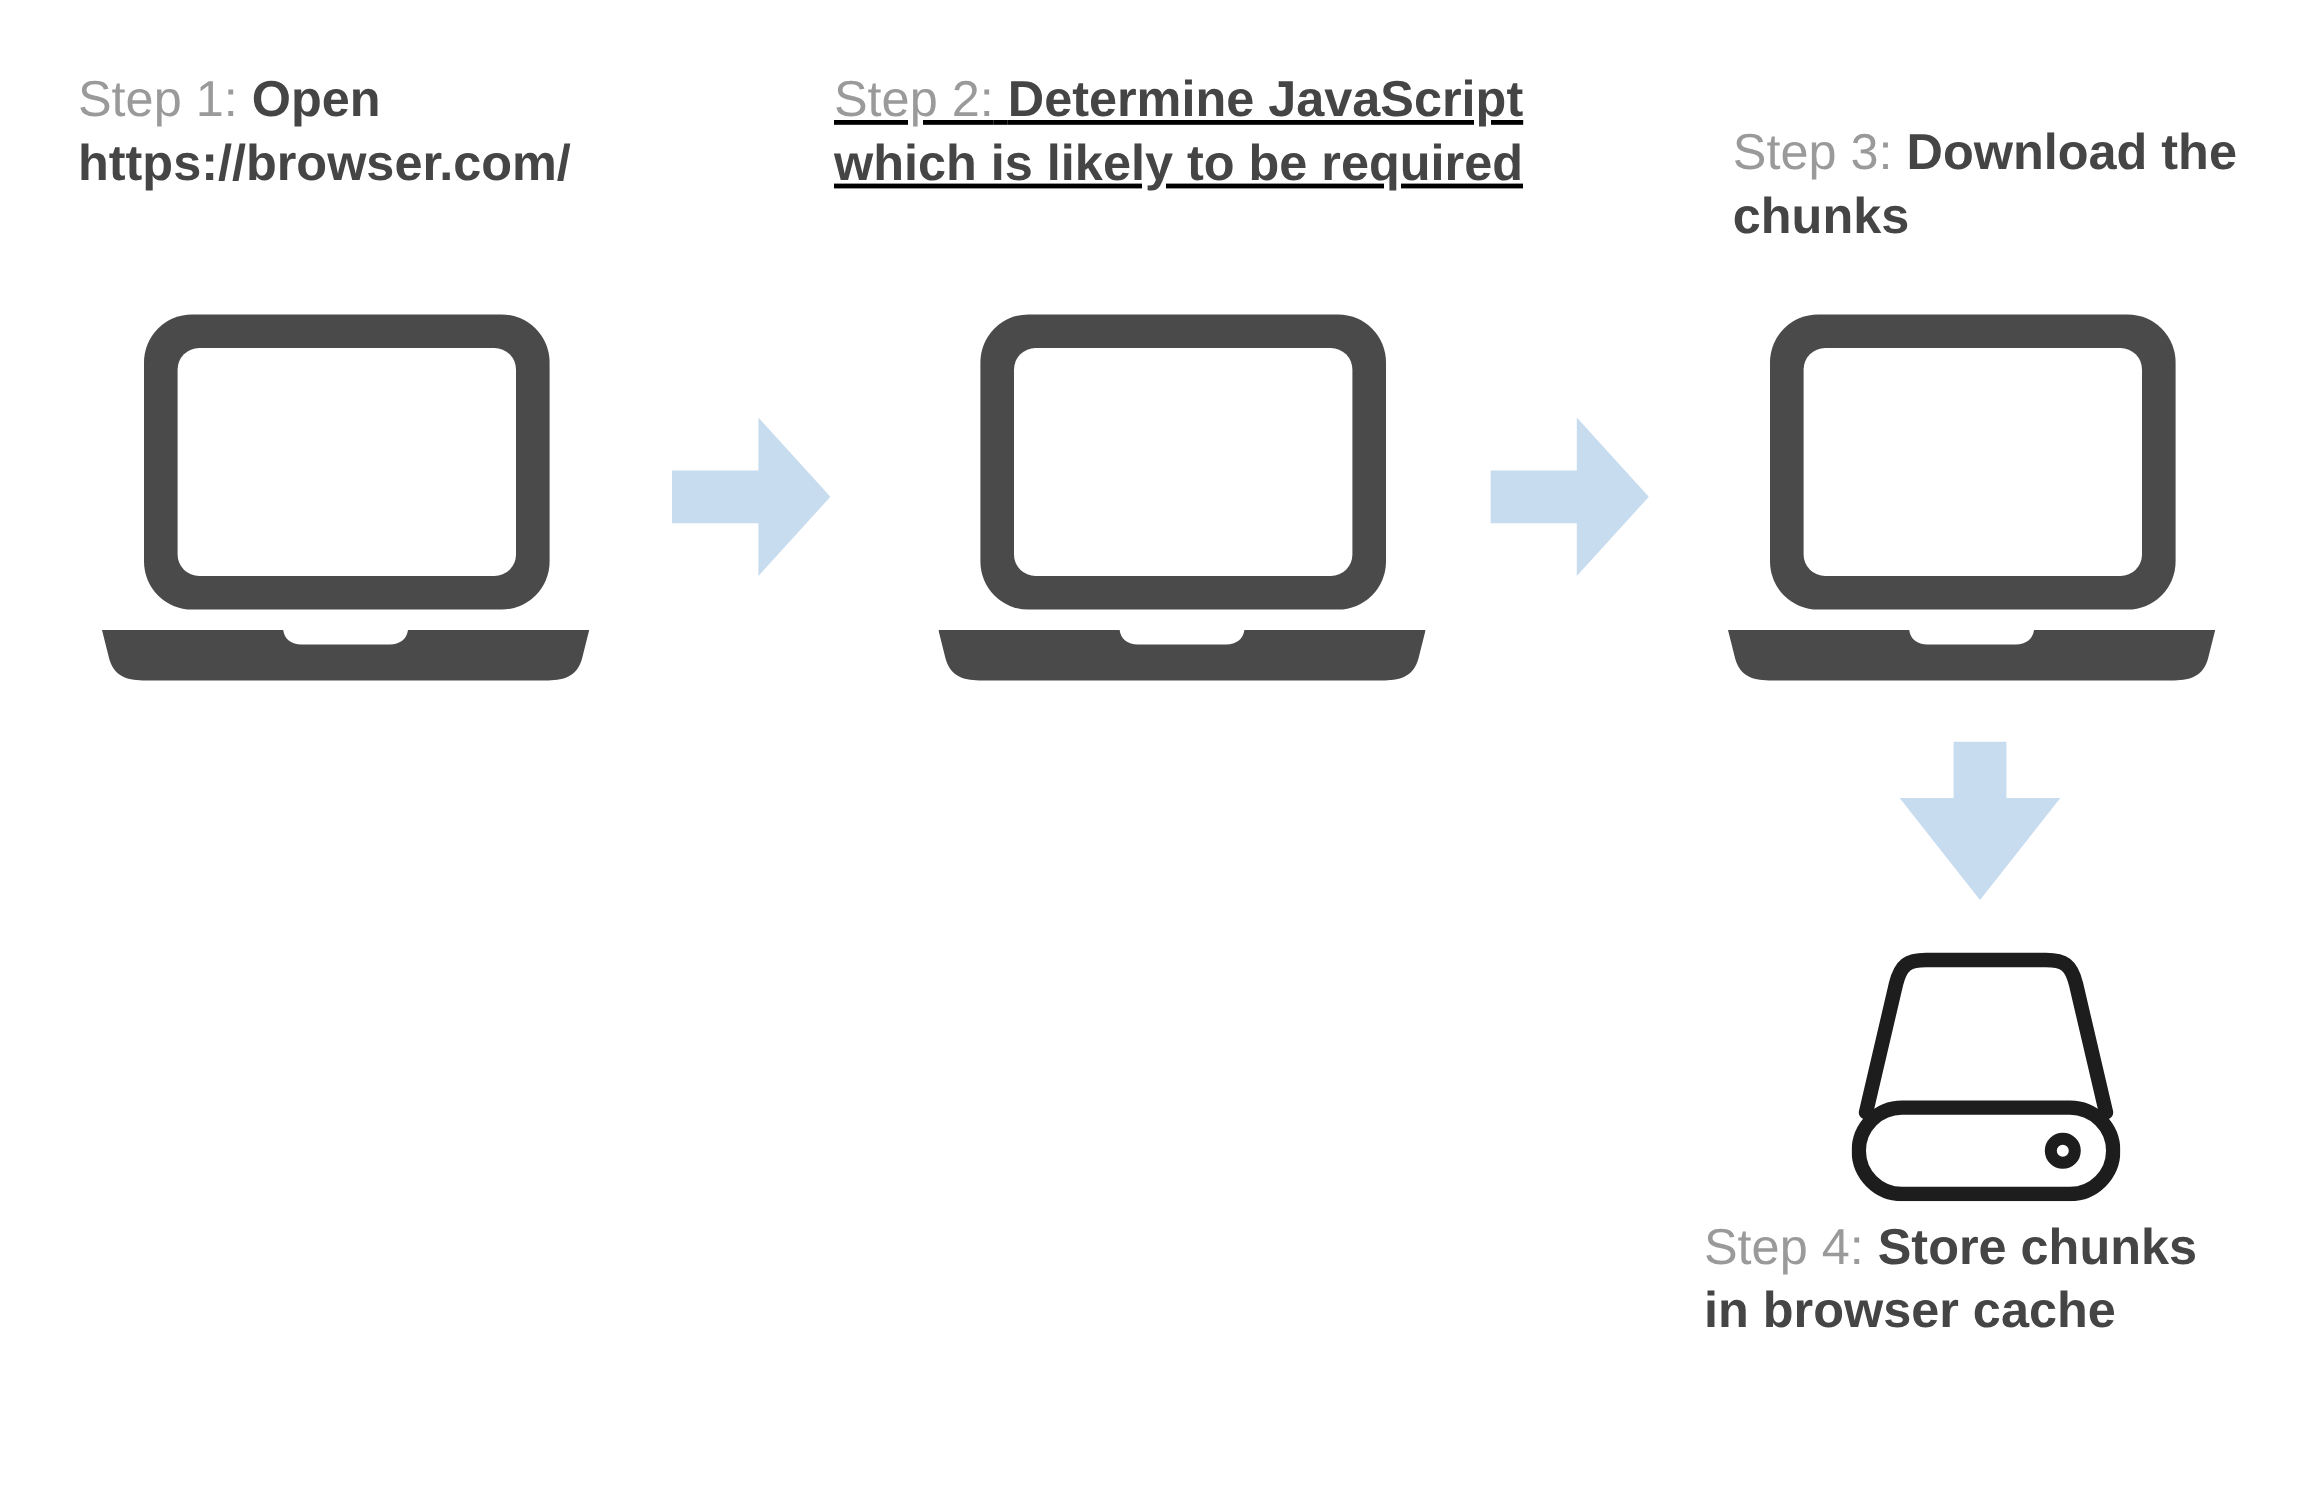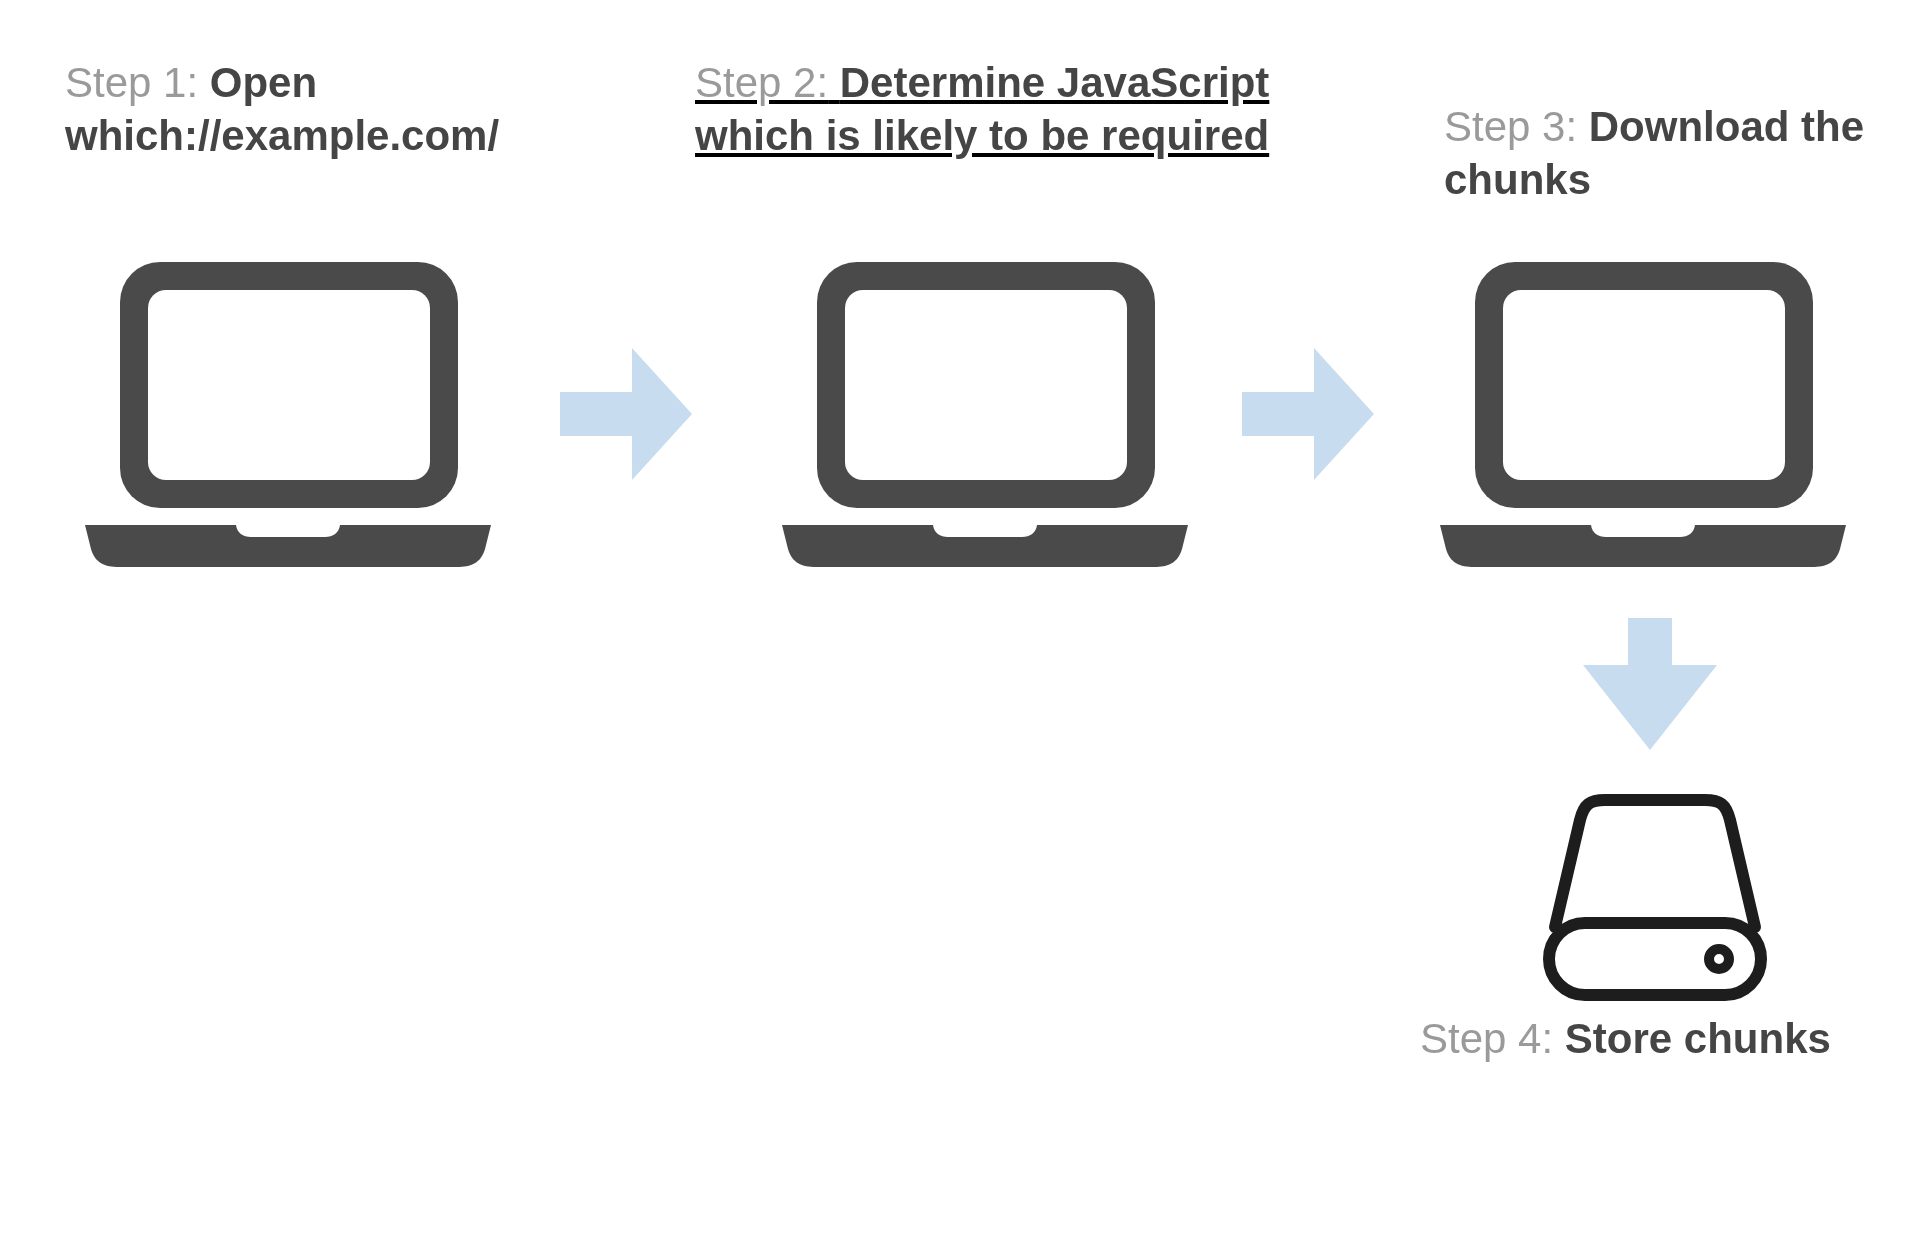--- a/index.html
+++ b/index.html
@@ -59,21 +59,21 @@
   #arrow-3 { left: 1583px; top: 618px; }
   #drive-4 { left: 1543px; top: 793px; }
 </style>
 </head>
 <body>
 
 <div class="canvas">
 
   <div class="step-label" id="label-1">
     <div><span class="prefix">Step 1:</span> <span class="bold">Open</span></div>
-    <div class="bold">which://example.com/</div>
+    <div class="bold">https://browser.com/</div>
   </div>
 
   <div class="step-label" id="label-2">
     <div><span class="prefix">Step 2:</span> <span class="bold">Determine JavaScript</span></div>
     <div class="bold">which is likely to be required</div>
   </div>
 
   <div class="step-label" id="label-3">
     <div><span class="prefix">Step 3:</span> <span class="bold">Download the</span></div>
     <div class="bold">chunks</div>
@@ -110,15 +110,16 @@
   </svg>
 
   <svg class="icon-abs" id="drive-4" width="224" height="208" viewBox="0 0 224 208" aria-hidden="true">
     <path class="drive-stroke" d="M12,134 L37,27 C41,11 47,7 62,7 H162 C177,7 183,11 187,27 L212,134"></path>
     <rect class="drive-stroke" x="6" y="130" width="212" height="72" rx="36"></rect>
     <circle class="drive-dot" cx="176" cy="166" r="10"></circle>
   </svg>
 
   <div class="step-label" id="label-4">
     <div><span class="prefix">Step 4:</span> <span class="bold">Store chunks</span></div>
+    <div class="bold">in browser cache</div>
   </div>
 
 </div>
 
 </body></html>

